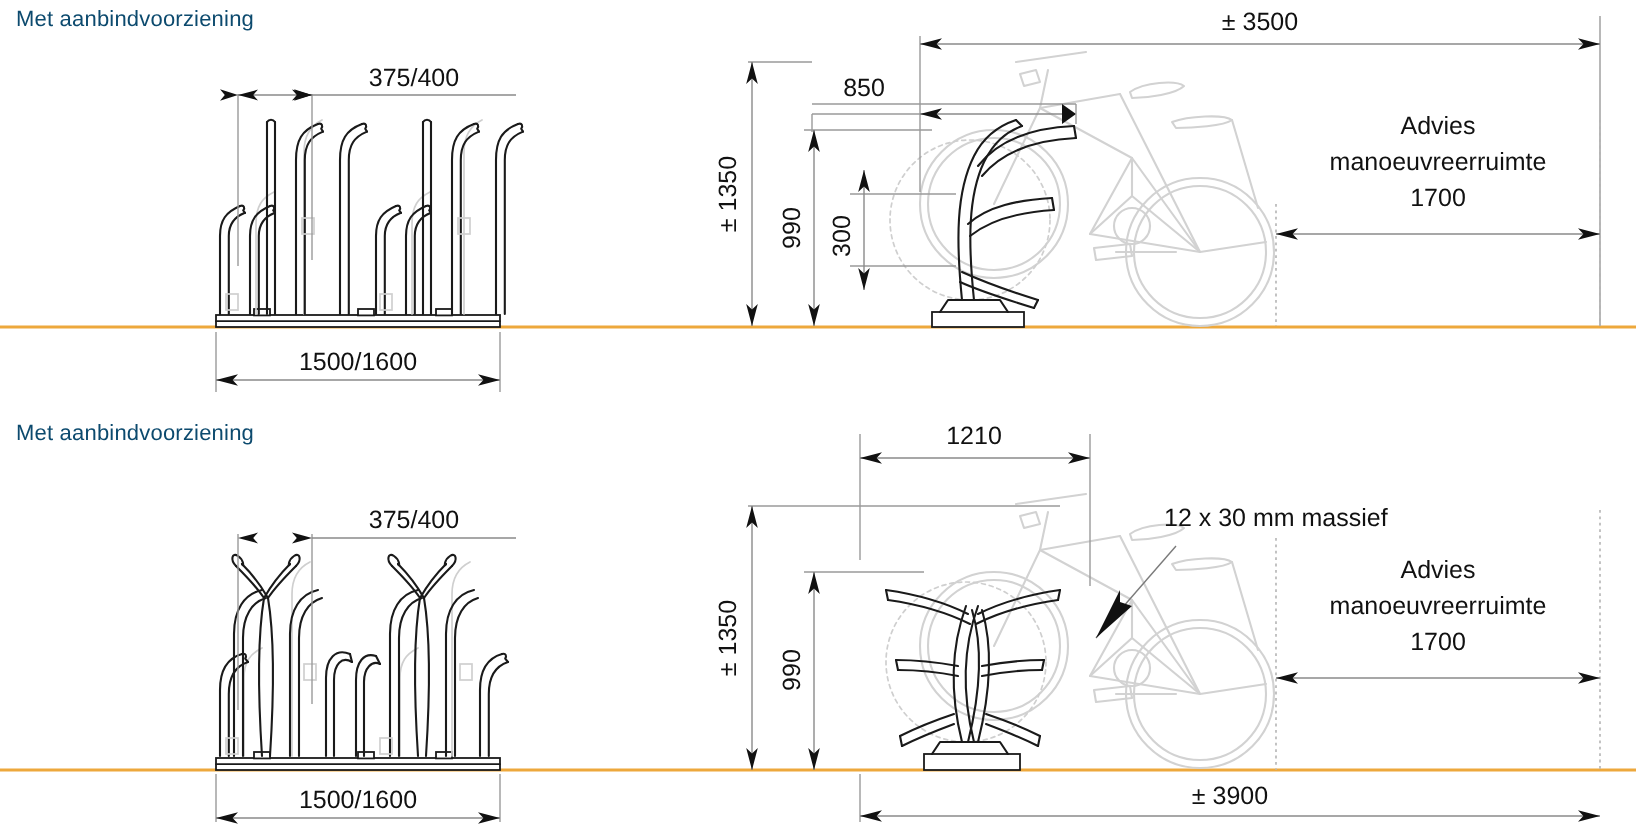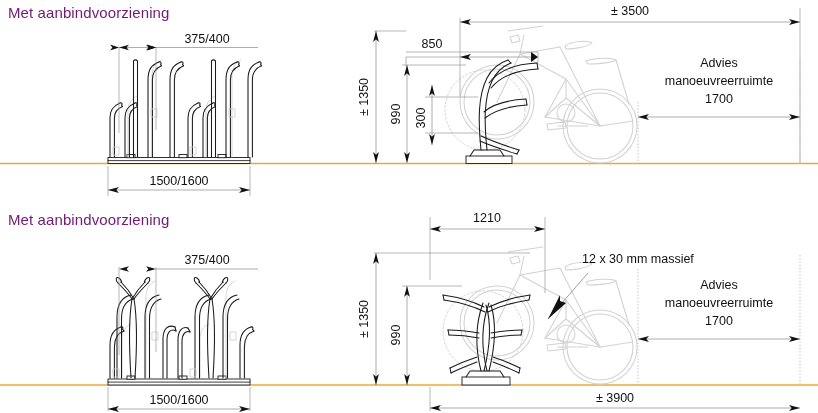--- a/index.html
+++ b/index.html
@@ -2,21 +2,21 @@
 <html><head>
 <meta charset="utf-8">
 <style>
   html,body{margin:0;padding:0;background:#ffffff;}
   body{width:818px;height:413px;overflow:hidden;font-family:"Liberation Sans","DejaVu Sans",sans-serif;color:#111;}
   #stage{position:relative;width:818px;height:413px;}
   .panel{position:absolute;left:0;width:818px;height:206px;}
   #panel-top{top:0;}
   #panel-bottom{top:207px;}
   .section-title{
-    position:absolute;left:8px;top:4px;font-size:15px;color:#701a75;
+    position:absolute;left:8px;top:4px;font-size:11px;color:#0c4a6e;
     letter-spacing:.1px;white-space:nowrap;
   }
   .svg-layer{position:absolute;left:0;top:0;width:818px;height:206px;}
   .dimtext{font-family:"Liberation Sans","DejaVu Sans",sans-serif;font-size:12.5px;fill:#111;}
   .notetext{font-family:"Liberation Sans","DejaVu Sans",sans-serif;font-size:12.5px;fill:#111;}
   .dimline{stroke:#8a8a8a;stroke-width:.7;fill:none;}
   .extline{stroke:#9a9a9a;stroke-width:.7;fill:none;}
   .dotline{stroke:#b4b4b4;stroke-width:.8;fill:none;stroke-dasharray:1.4 1.8;}
   .ground{stroke:#eda83c;stroke-width:1.6;fill:none;}
   .rackline{stroke:#1a1a1a;stroke-width:1.05;fill:none;stroke-linecap:round;stroke-linejoin:round;}

